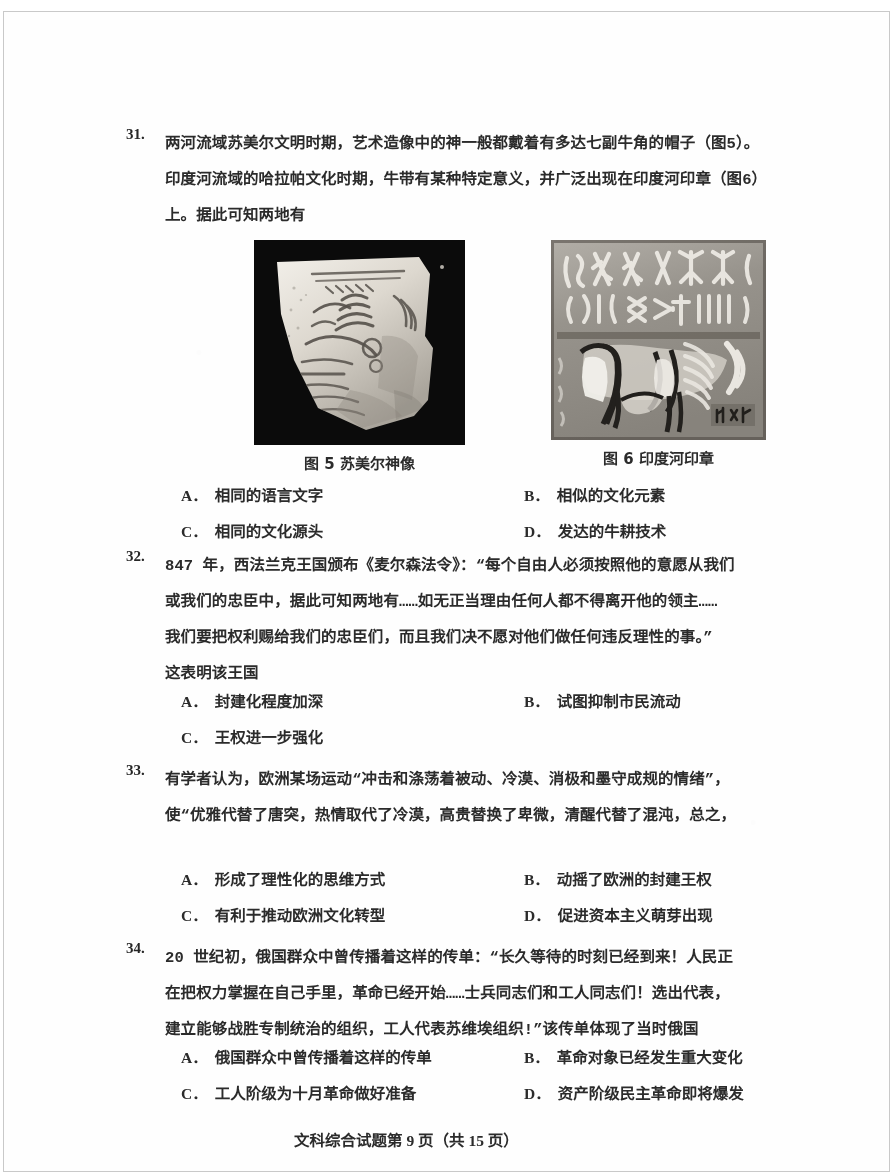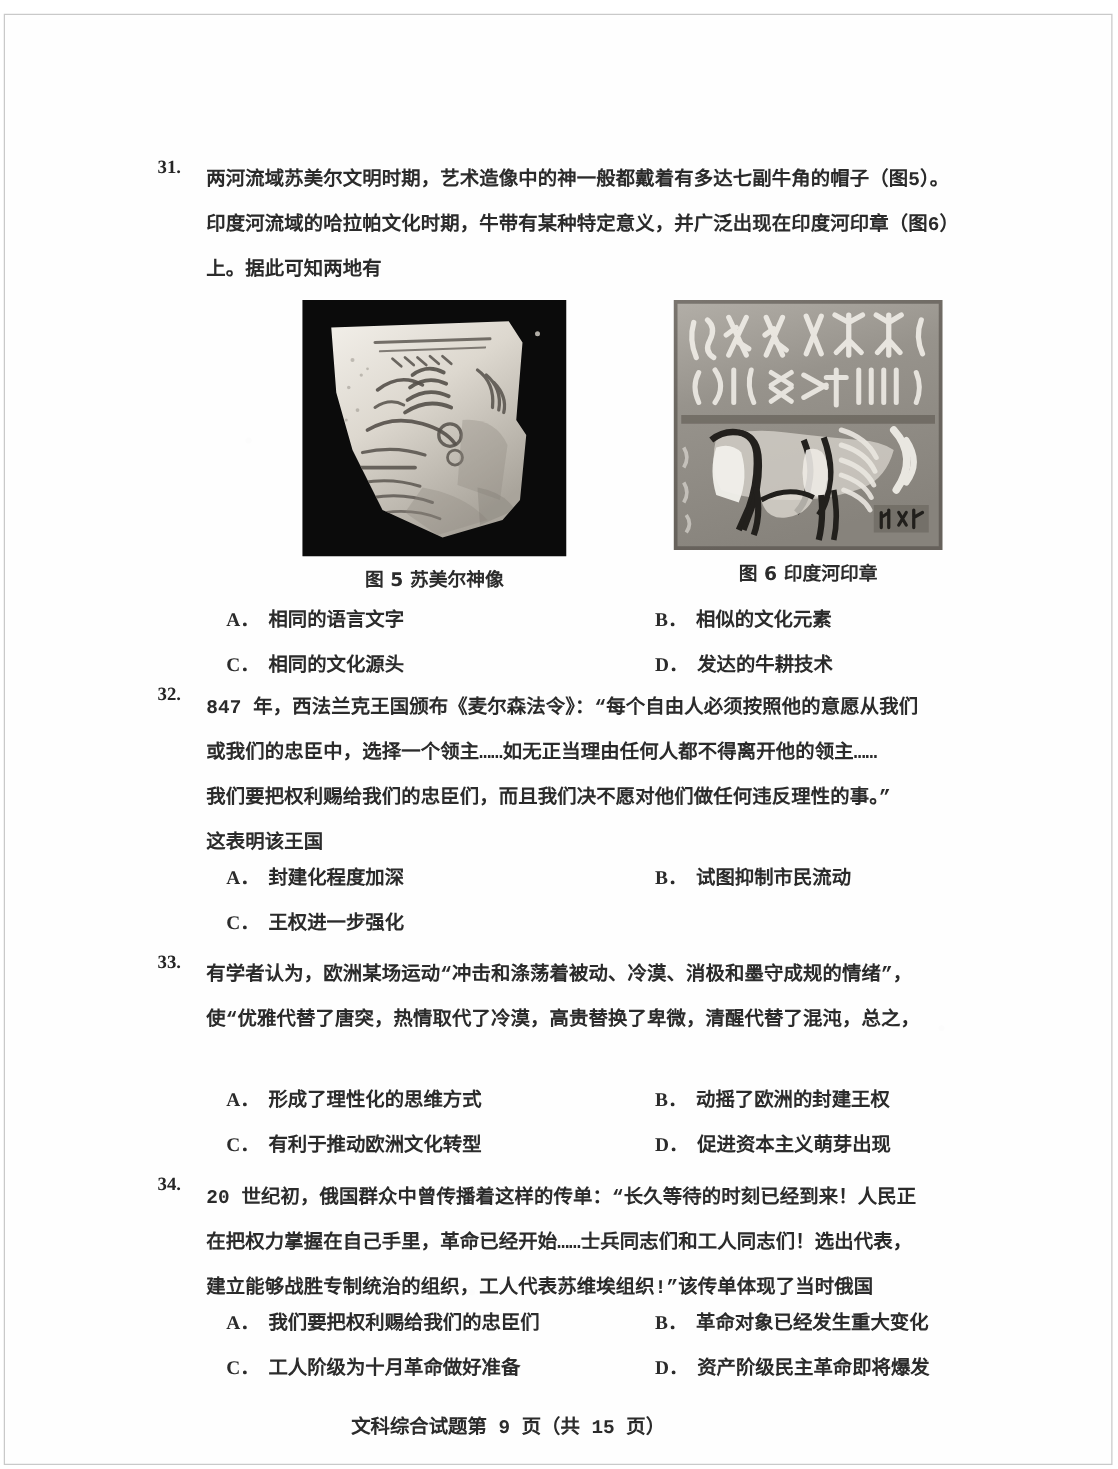--- a/index.html
+++ b/index.html
@@ -87,21 +87,21 @@
   }
   .opt .lab {
     font-family: "Liberation Serif", serif;
     font-weight: 700;
     margin-right: 7px;
   }
 
   
   .figures {
     position: absolute;
-    left: 4px;
+    left: 16px;
     top: 236px;
     width: 797px;
     height: 245px;
   }
   .fig {
     position: absolute;
   }
   .fig .frame {
     position: relative;
     overflow: hidden;
@@ -135,21 +135,21 @@
   }
   #fig6 .cap { top: 207px; }
 
   
   .footer {
     position: absolute;
     left: 0;
     top: 1128px;
     width: 737px;
     text-align: center;
-    font-family: Liberation Mono, monospace;
+    font-family: Liberation Serif, serif;
     font-weight: 700;
     font-size: 15.5px;
     color: #2b2b2b;
   }
 
   
   .grain {
     position: absolute;
     inset: 0;
     pointer-events: none;
@@ -364,21 +364,21 @@
     </div>
     <div class="opt" style="left:470px;">
       <span class="lab">D．</span><span>发达的牛耕技术</span>
     </div>
   </div>
 
   <div class="question" style="top:548px;">
     <div class="q-num">32.</div>
     <div class="q-body">
       <div class="q-line">847 年，西法兰克王国颁布《麦尔森法令》：“每个自由人必须按照他的意愿从我们</div>
-      <div class="q-line">或我们的忠臣中，选择一个领主……如无正当理由任何人都不得离开他的领主……</div>
+      <div class="q-line">或我们的忠臣中，据此可知两地有……如无正当理由任何人都不得离开他的领主……</div>
       <div class="q-line">我们要把权利赐给我们的忠臣们，而且我们决不愿对他们做任何违反理性的事。”</div>
       <div class="q-line">这表明该王国</div>
     </div>
   </div>
 
   <div class="opt-row" style="top:684px;">
     <div class="opt" style="left:127px;">
       <span class="lab">A．</span><span>封建化程度加深</span>
     </div>
     <div class="opt" style="left:470px;">
@@ -420,21 +420,21 @@
     <div class="q-num">34.</div>
     <div class="q-body">
       <div class="q-line">20 世纪初，俄国群众中曾传播着这样的传单：“长久等待的时刻已经到来！人民正</div>
       <div class="q-line">在把权力掌握在自己手里，革命已经开始……士兵同志们和工人同志们！选出代表，</div>
       <div class="q-line">建立能够战胜专制统治的组织，工人代表苏维埃组织!”该传单体现了当时俄国</div>
     </div>
   </div>
 
   <div class="opt-row" style="top:1040px;">
     <div class="opt" style="left:127px;">
-      <span class="lab">A．</span><span>我们要把权利赐给我们的忠臣们</span>
+      <span class="lab">A．</span><span>俄国群众中曾传播着这样的传单</span>
     </div>
     <div class="opt" style="left:470px;">
       <span class="lab">B．</span><span>革命对象已经发生重大变化</span>
     </div>
   </div>
   <div class="opt-row" style="top:1076px;">
     <div class="opt" style="left:127px;">
       <span class="lab">C．</span><span>工人阶级为十月革命做好准备</span>
     </div>
     <div class="opt" style="left:470px;">

